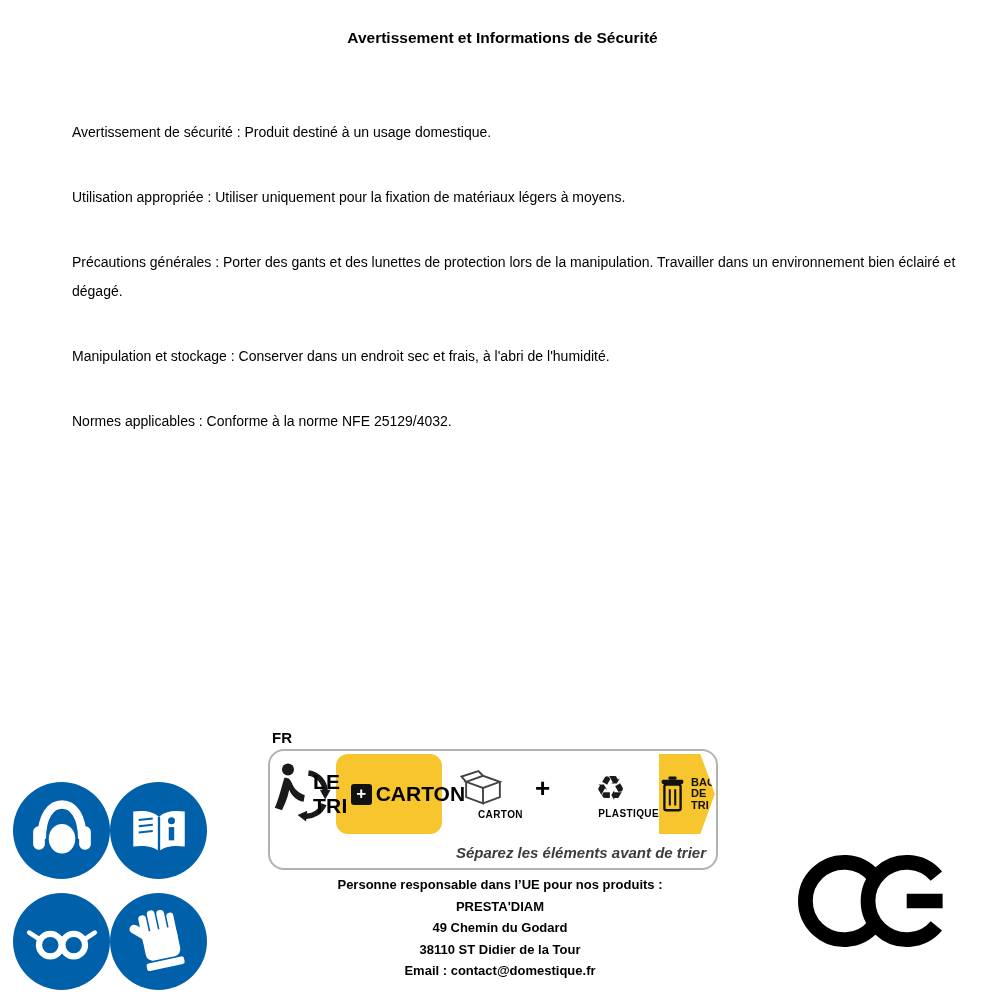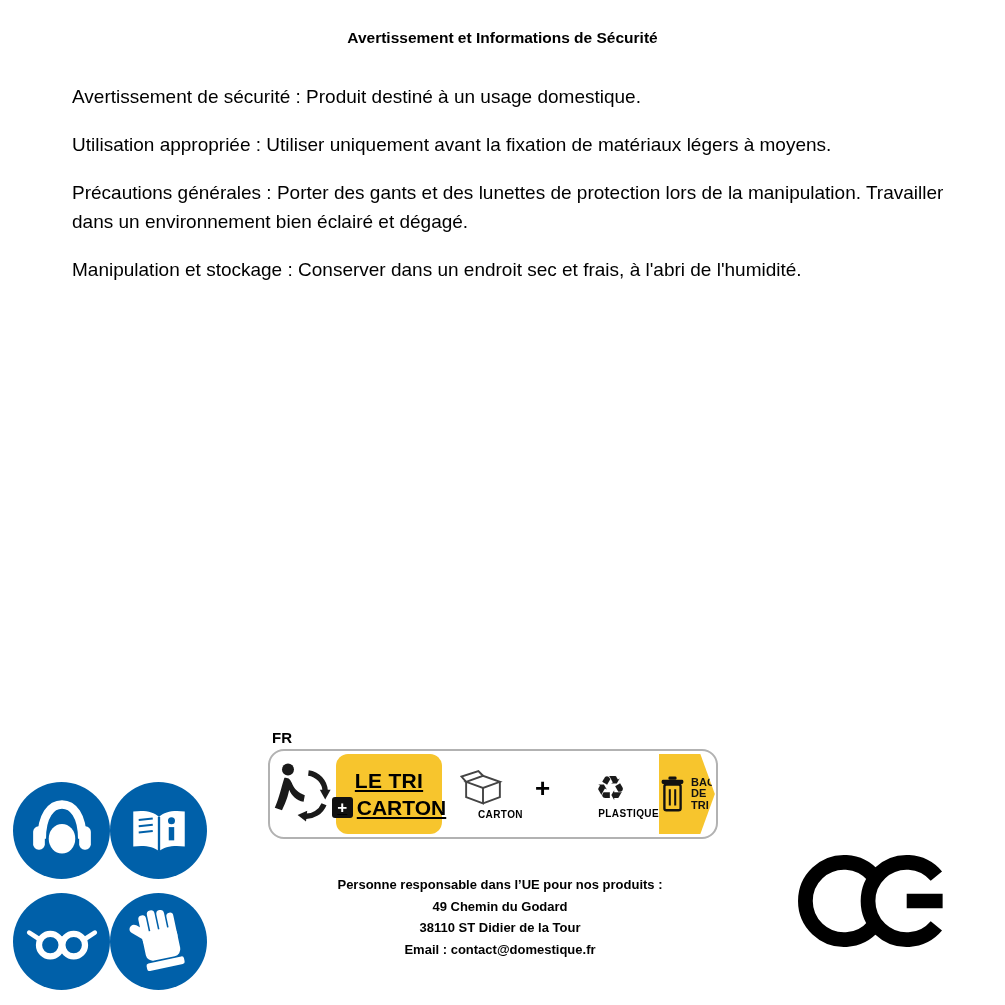--- a/index.html
+++ b/index.html
@@ -10,42 +10,42 @@
   }
 
   
   .doc-title {
     position:absolute; top:29px; left:0; width:100%;
     text-align:center; font-size:15.5px; font-weight:bold;
   }
 
   
   .body-text { position:absolute; top:82px; left:72px; width:903px; }
-  .body-text p { font-size:19px; line-height:29px; margin-bottom:19px; }
+  .body-text p { font-size:14px; line-height:29px; margin-bottom:19px;margin-top:36px; }
 
   
   .picto-grid {
     position:absolute; left:13px; top:782px;
     display:grid; grid-template-columns:97px 97px; grid-auto-rows:97px;
     column-gap:0px; row-gap:14px;
   }
   .picto {
     width:97px; height:97px; border-radius:50%;
     background:#0060A9; display:flex; align-items:center; justify-content:center;
   }
 
   
   .info-tri { position:absolute; left:268px; top:712px; width:450px; }
   .fr-label { font-size:15px; font-weight:bold; margin:17px 0 3px 4px; }
   .tri-box { border:2px solid #b2b2b2; border-radius:16px; background:#fff; overflow:hidden; width:450px; }
   .tri-main { display:flex; align-items:stretch; height:86px; }
   .triman-cell { width:86px; display:flex; align-items:center; justify-content:center; }
   .tri-yellow {
     width:106px; background:#F7C52D; border-radius:12px; margin:3px 0;
-    display:flex; flex-direction:column; align-items:center; justify-content:center; gap:3px;text-decoration:underline;
+    display:flex; flex-direction:row; align-items:center; justify-content:center; gap:3px;
   }
   .tri-l1 { font-weight:800; font-size:21px; letter-spacing:0.3px; }
   .tri-l2 { display:flex; align-items:center; gap:4px; font-weight:800; font-size:21px; }
   .plusbox {
     width:21px; height:21px; background:#111; color:#fff; border-radius:3px;
     display:flex; align-items:center; justify-content:center; font-size:17px; font-weight:800;
   }
   .tri-mid { flex:1; display:flex; align-items:center; justify-content:center; gap:12px; }
   .mat { display:flex; flex-direction:column; align-items:center; gap:2px; }
   .mat-label { font-size:10px; font-weight:bold; letter-spacing:0.4px;margin-left:36px; }
@@ -73,23 +73,24 @@
 </style>
 </head>
 <body>
 
 <div class="page">
 
   <div class="doc-title">Avertissement et Informations de Sécurité</div>
 
   <div class="body-text">
     <p>Avertissement de sécurité : Produit destiné à un usage domestique.</p>
-    <p>Utilisation appropriée : Utiliser uniquement avant la fixation de matériaux légers à moyens.</p>
+    <p>Utilisation appropriée : Utiliser uniquement pour la fixation de matériaux légers à moyens.</p>
     <p>Précautions générales : Porter des gants et des lunettes de protection lors de la manipulation. Travailler dans un environnement bien éclairé et dégagé.</p>
     <p>Manipulation et stockage : Conserver dans un endroit sec et frais, à l'abri de l'humidité.</p>
+    <p>Normes applicables : Conforme à la norme NFE 25129/4032.</p>
   </div>
 
   <div class="picto-grid">
     <div class="picto">
       <svg width="78" height="78" viewBox="0 0 100 100" aria-hidden="true">
         <path d="M24 60 C24 30 36 16 50 16 C64 16 76 30 76 60" fill="none" stroke="#fff" stroke-width="11"></path>
         <ellipse cx="50" cy="60" rx="17" ry="19" fill="#fff"></ellipse>
         <rect x="13" y="44" width="15" height="30" rx="7" fill="#fff"></rect>
         <rect x="72" y="44" width="15" height="30" rx="7" fill="#fff"></rect>
       </svg>
@@ -174,25 +175,27 @@
             <line x1="16" y1="23" x2="16" y2="47" stroke="#111" stroke-width="3"></line>
             <line x1="24" y1="23" x2="24" y2="47" stroke="#111" stroke-width="3"></line>
           </svg>
           <div class="bin-label">
             <div>BAC</div>
             <div>DE</div>
             <div>TRI</div>
           </div>
         </div>
       </div>
+      <div class="tri-tagline">Séparez les éléments avant de trier</div>
     </div>
   </div>
 
   <div class="address-block">
     <div>Personne responsable dans l’UE pour nos produits :</div>
+    <div>PRESTA'DIAM</div>
     <div>49 Chemin du Godard</div>
     <div>38110 ST Didier de la Tour</div>
     <div>Email : contact@domestique.fr</div>
   </div>
 
   <div class="ce-mark">
     <svg width="152" height="94" viewBox="0 0 165 100" aria-hidden="true">
       <path d="M82.2 23 A42 42 0 1 0 82.2 77" fill="none" stroke="#000" stroke-width="16"></path>
       <path d="M150.2 23 A42 42 0 1 0 150.2 77" fill="none" stroke="#000" stroke-width="16"></path>
       <line x1="118" y1="50" x2="157" y2="50" stroke="#000" stroke-width="16"></line>

